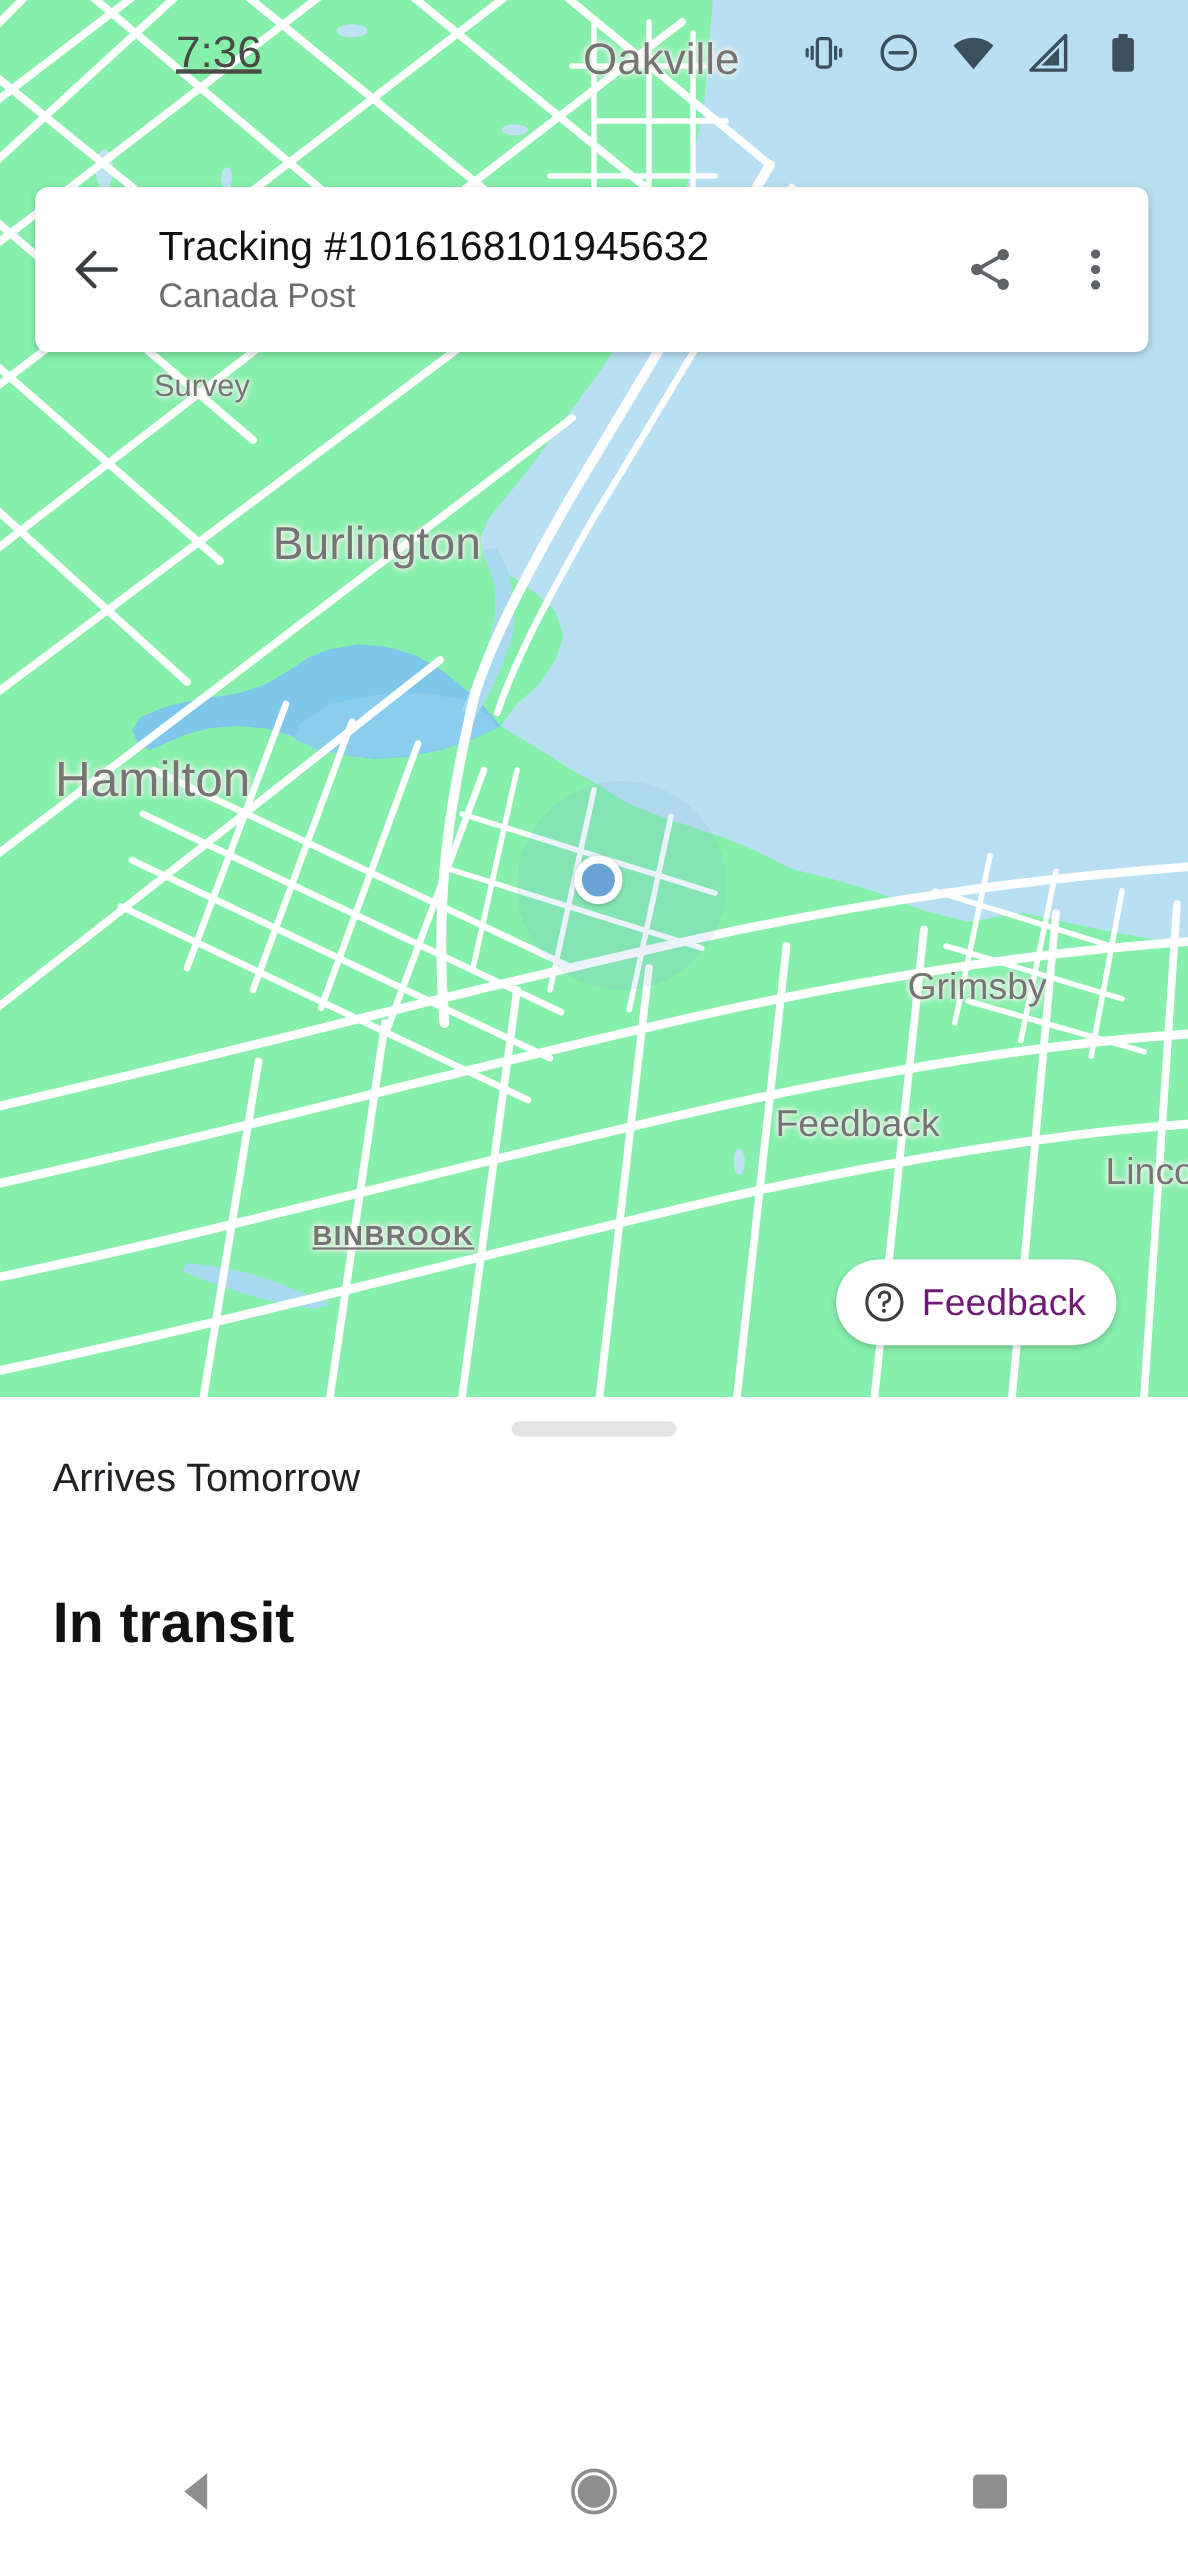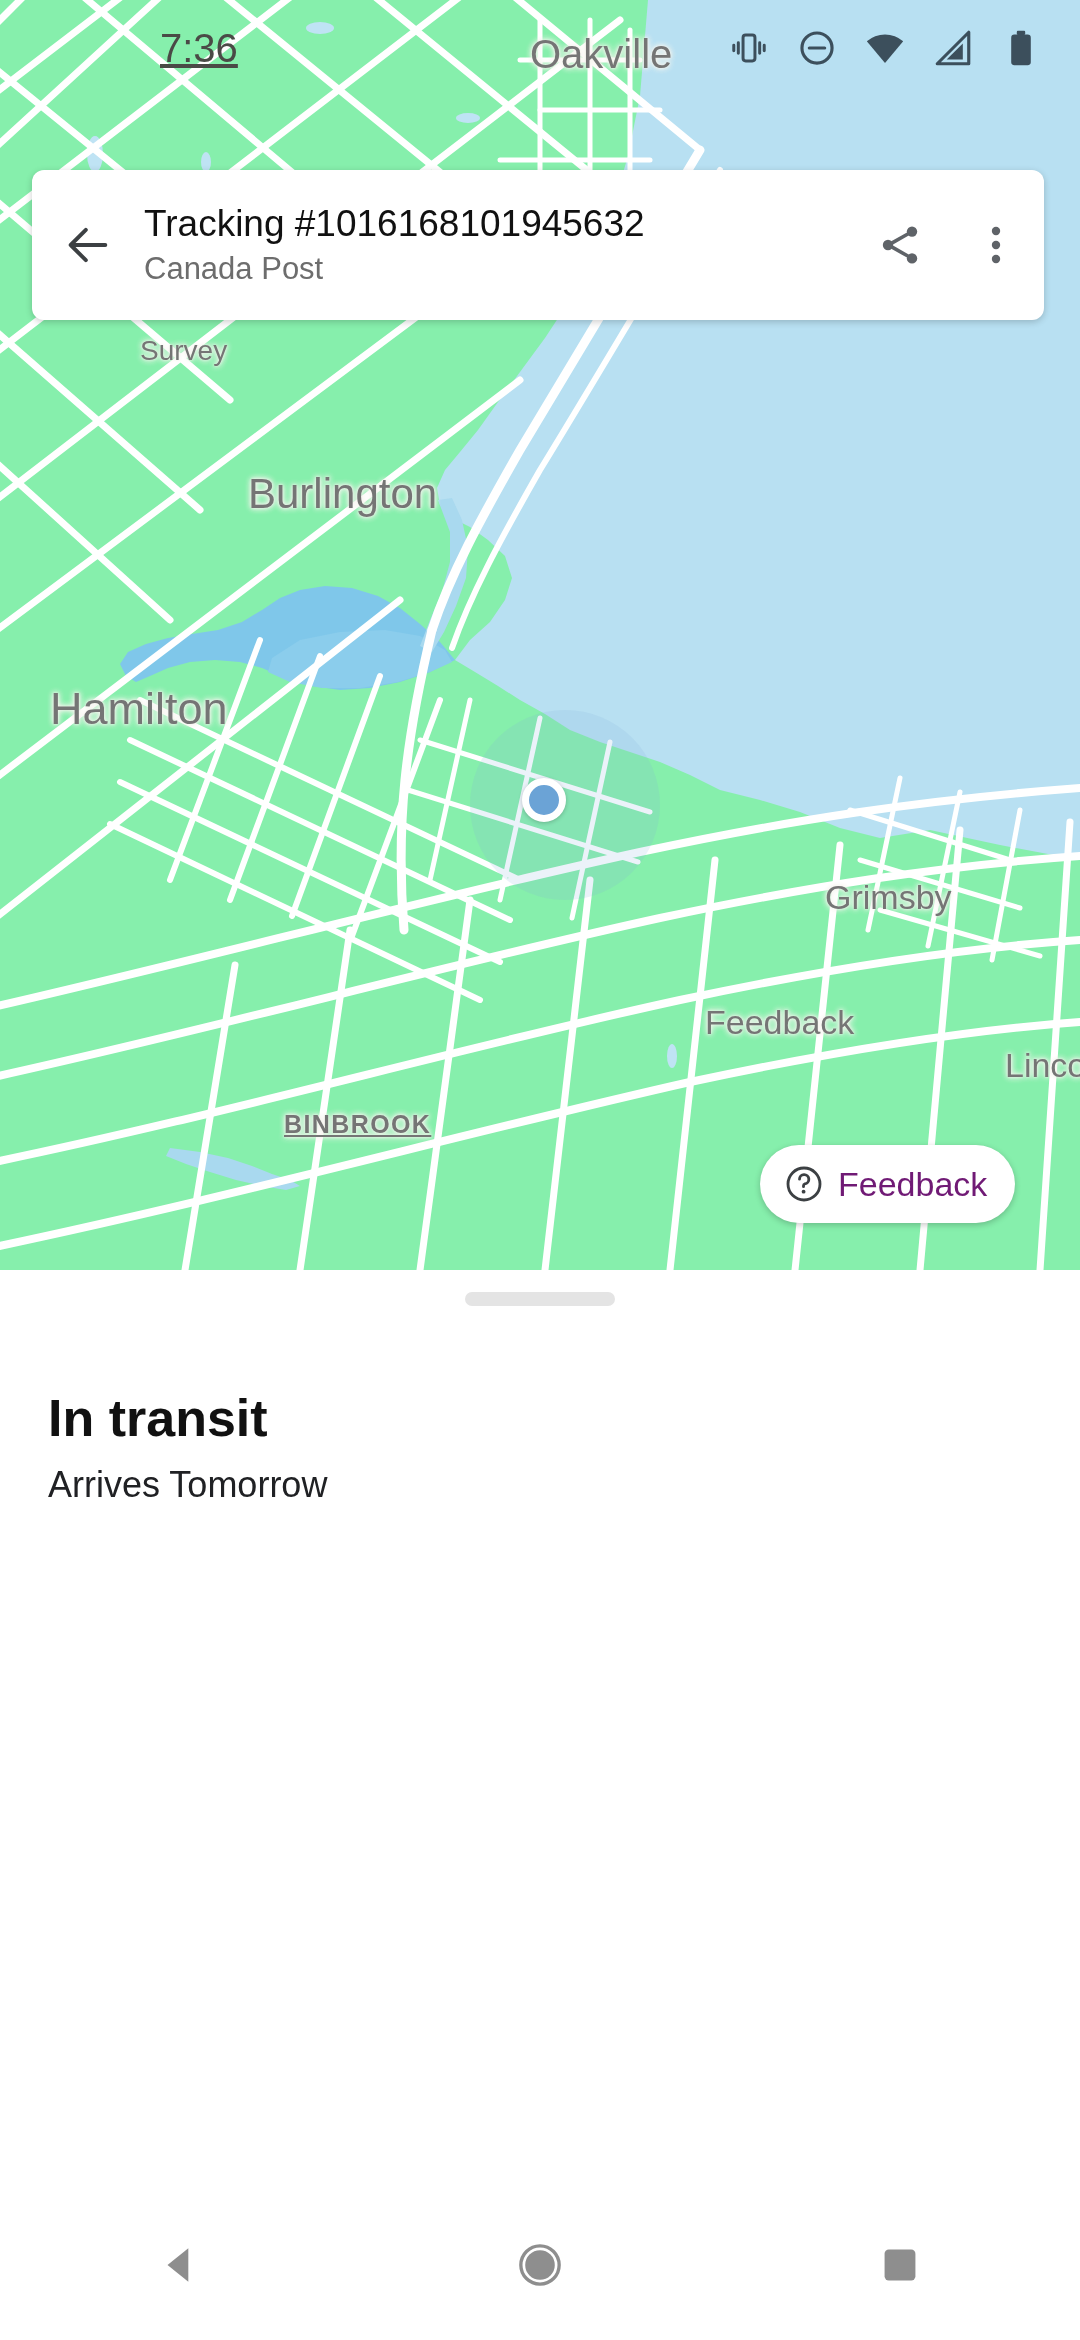--- a/index.html
+++ b/index.html
@@ -331,22 +331,22 @@
     </svg>
     <svg width="42" height="42" viewBox="0 0 24 24">
       <rect x="9.6" y="2.2" width="4.8" height="2.3" rx="0.6" fill="#3c4f5c"></rect>
       <rect x="6.4" y="4.3" width="11.2" height="17.5" rx="1.8" fill="#3c4f5c"></rect>
     </svg>
   </div>
 </div>
 
 <div id="sheet">
   <div id="handle"></div>
+  <div id="status-sub">Arrives Tomorrow</div>
   <div id="status-title">In transit</div>
-  <div id="status-sub">Arrives Tomorrow</div>
 </div>
 
 <div id="progress-track" style="background: rgb(236, 239, 241);">
   <div id="progress-fill" style="width: 324.72px; background: rgb(163, 198, 232);"></div>
   <div id="progress-knob" style="left: 307.72px; background: rgb(107, 163, 214);"></div>
 </div>
 
 <div id="timeline">
   <div class="tl-line"></div>
 

